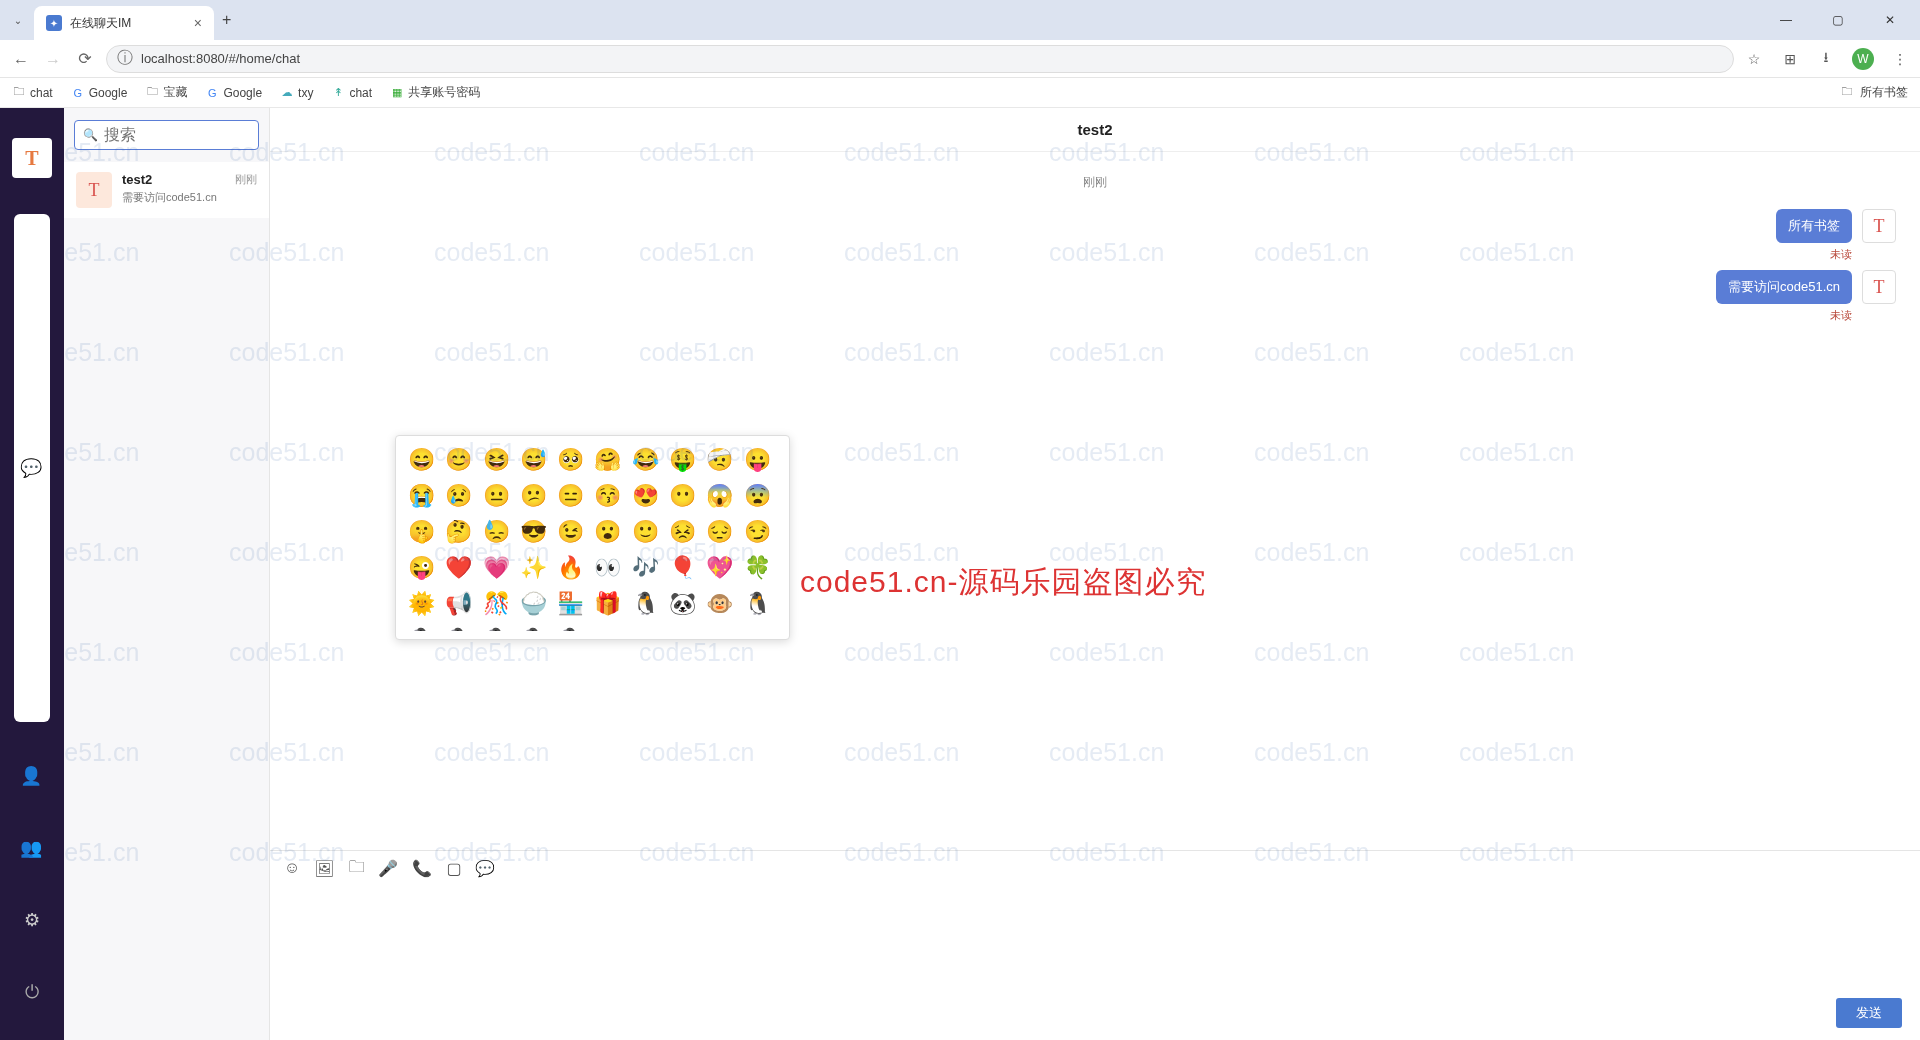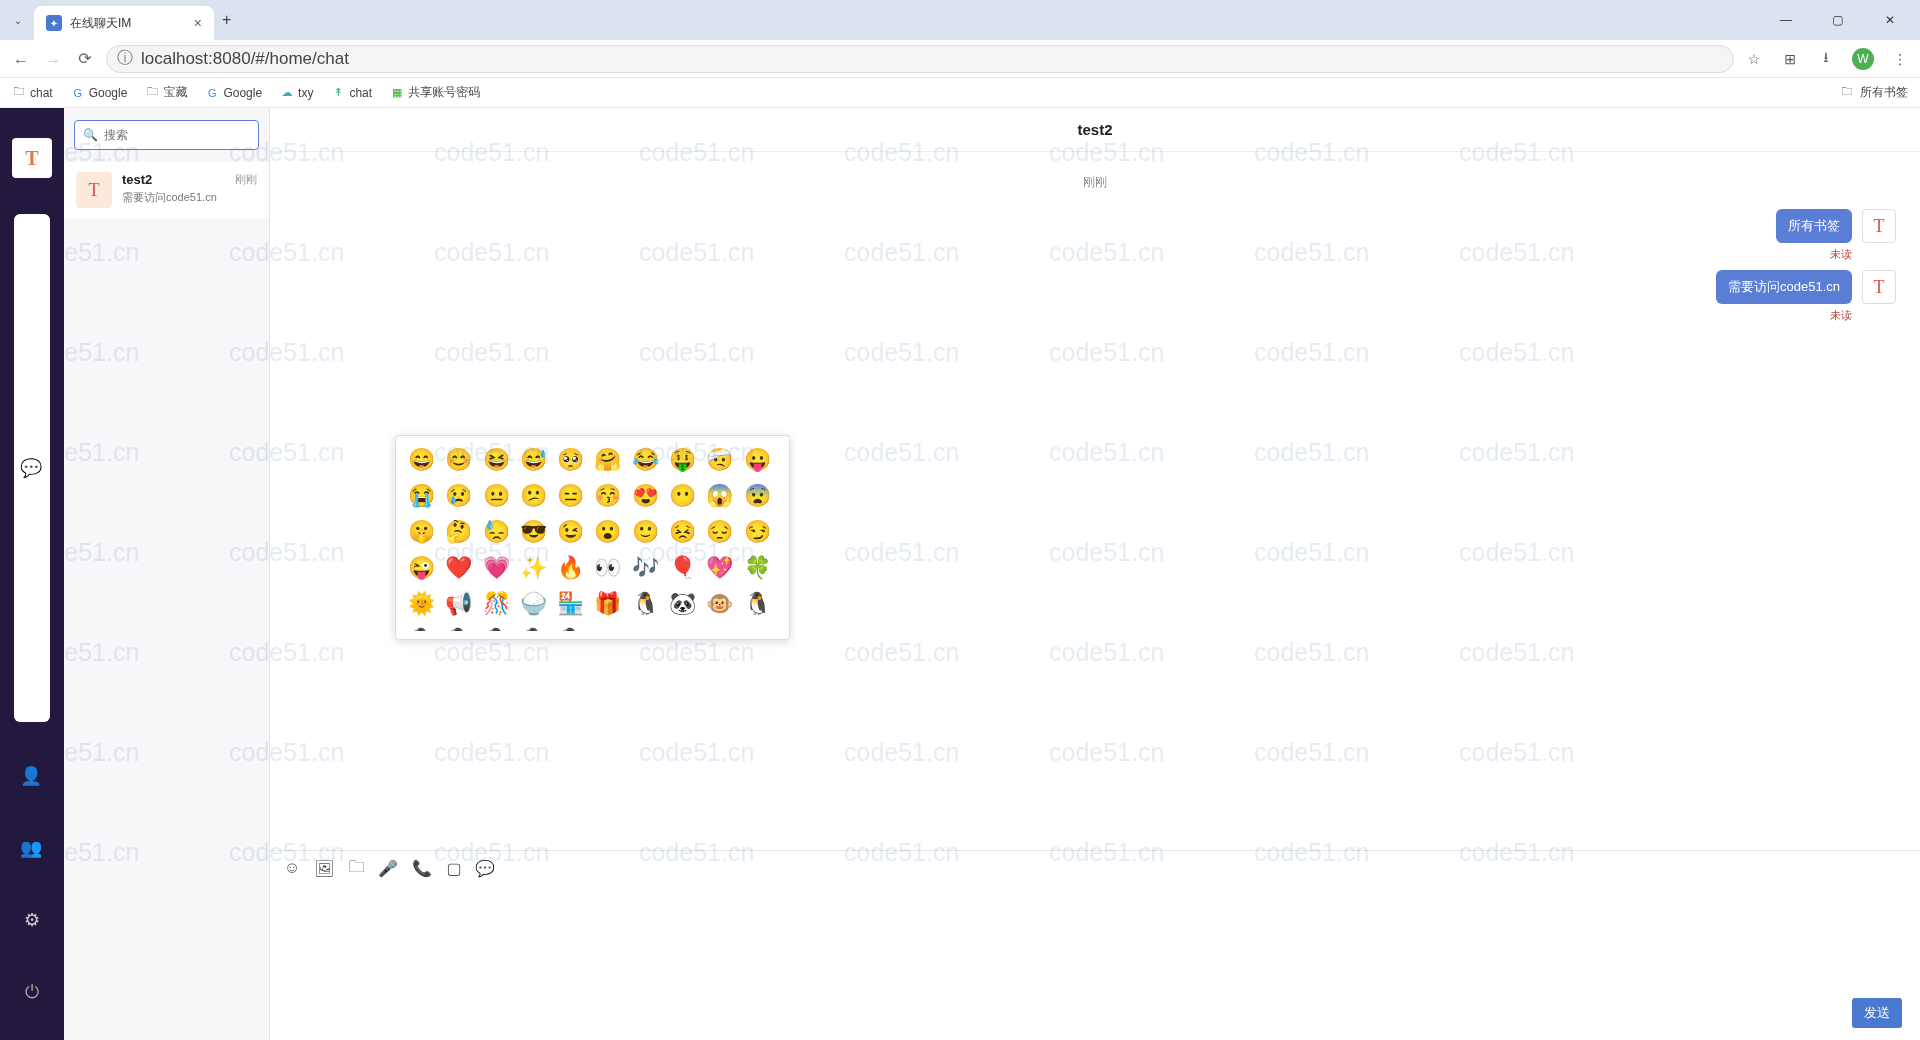--- a/index.html
+++ b/index.html
@@ -14,21 +14,21 @@
 .tab-title { font-size:12px; color:#333; flex:1; }
 .tab-close { font-size:14px; color:#666; cursor:pointer; }
 .new-tab { margin-left:8px; font-size:16px; color:#444; cursor:pointer; }
 .win-controls { margin-left:auto; display:flex; gap:24px; padding-right:8px; }
 .win-btn { width:28px; height:28px; display:flex; align-items:center; justify-content:center; color:#333; font-size:12px; }
 
 
 .addr-row { height:38px; background:#fff; display:flex; align-items:center; padding:0 10px; gap:10px; border-bottom:1px solid #e5e5e5; }
 .nav-btn { width:22px; font-size:16px; color:#666; text-align:center; }
 .url-field { flex:1; height:28px; border:1px solid #ddd; border-radius:14px; display:flex; align-items:center; padding:0 10px; gap:8px; background:#f3f4f6; }
-.url-text { font-size:17px; color:#444; }
+.url-text { font-size:13px; color:#444; }
 .addr-icons { display:flex; gap:16px; align-items:center; }
 .addr-icon { width:20px; height:20px; display:flex; align-items:center; justify-content:center; color:#555; font-size:14px; }
 .profile-dot { width:22px; height:22px; border-radius:50%; background:#4caf50; color:#fff; font-size:12px; display:flex; align-items:center; justify-content:center; }
 
 
 .bm-row { height:30px; background:#fff; display:flex; align-items:center; padding:0 12px; gap:18px; border-bottom:1px solid #e8e8e8; font-size:12px; color:#444; }
 .bm-item { display:flex; align-items:center; gap:4px; cursor:pointer; }
 .bm-ico { width:14px; height:14px; display:inline-flex; align-items:center; justify-content:center; font-size:11px; }
 .bm-right { margin-left:auto; display:flex; align-items:center; gap:6px; }
 
@@ -40,21 +40,21 @@
 .rail-item { width:36px; height:36px; display:flex; align-items:center; justify-content:center; color:#ccc; font-size:18px; border-radius:6px; cursor:pointer; }
 .rail-avatar { width:40px; height:40px; background:#fff; border-radius:4px; display:flex; align-items:center; justify-content:center; color:#e67940; font-weight:bold; font-size:20px; font-family:serif; }
 .rail-item.chat { color:#d88; }
 .rail-bottom { margin-top:auto; margin-bottom:30px; }
 .rail-power { color:#aaa; font-size:18px; }
 
 
 .convlist { width:206px; background:#f7f7f9; border-right:1px solid #e5e5e5; display:flex; flex-direction:column; }
 .search-wrap { padding:12px 10px; }
 .search-box { height:30px; border:1px solid #5a7dd6; border-radius:4px; display:flex; align-items:center; padding:0 8px; gap:6px; background:#fff; }
-.search-box input { border:none; outline:none; flex:1; font-size:12px; color:#0369a1; background:transparent; }
+.search-box input { border:none; outline:none; flex:1; font-size:16px; color:#0369a1; background:transparent; }
 .search-ico { color:#aaa; font-size:12px; }
 .conv-item { display:flex; padding:10px 12px; gap:10px; cursor:pointer; }
 .conv-item.active { background:#fff; }
 .conv-av { width:36px; height:36px; background:#fde8dc; border-radius:4px; display:flex; align-items:center; justify-content:center; color:#d9534f; font-family:serif; font-size:18px; }
 .conv-body { flex:1; min-width:0; }
 .conv-top { display:flex; justify-content:space-between; align-items:center; }
 .conv-name { font-size:13px; font-weight:600; color:#222; }
 .conv-time { font-size:11px; color:#999; }
 .conv-last { font-size:11px; color:#777; margin-top:3px; white-space:nowrap; overflow:hidden; text-overflow:ellipsis; }
 
@@ -78,21 +78,21 @@
 .emoji-grid::-webkit-scrollbar { width:8px; }
 .emoji-grid::-webkit-scrollbar-thumb { background:#ccc; border-radius:4px; }
 
 
 .input-area { height:190px; border-top:1px solid #e5e5e5; display:flex; flex-direction:column; }
 .tool-row { height:34px; display:flex; align-items:center; gap:14px; padding:0 14px; color:#555; }
 .tool-ico { font-size:16px; cursor:pointer; }
 .input-box { flex:1; padding:8px 14px; }
 .input-box textarea { width:100%; height:100%; border:none; outline:none; resize:none; font-size:13px; }
 .send-row { display:flex; justify-content:flex-end; padding:0 18px 12px; }
-.send-btn { background:#4a7ad0; color:#fff; border:none; padding:6px 12px; border-radius:3px; font-size:13px; cursor:pointer; }
+.send-btn { background:#4a7ad0; color:#fff; border:none; padding:6px 20px; border-radius:3px; font-size:13px; cursor:pointer; }
 
 
 .wm-layer { position:absolute; top:108px; left:64px; right:0; bottom:0; pointer-events:none; overflow:hidden; }
 .wm-layer span { position:absolute; color:#3a66a7; opacity:.13; font-size:25px; }
 </style>
 </head>
 <body>
 
 <div class="browser-top">
   <div class="tab-group">
@@ -206,20 +206,21 @@
       </div>
 
       <div class="msg-row right">
         <div class="msg-col">
           <div class="bubble">需要访问code51.cn</div>
           <div class="unread">未读</div>
         </div>
         <div class="msg-av">T</div>
       </div>
 
+      <div class="center-wm">code51.cn-源码乐园盗图必究</div>
 
       <div class="emoji-pop">
         <div class="emoji-grid" id="emoji-grid">
             <div class="emoji-cell">😄</div>
             <div class="emoji-cell">😊</div>
             <div class="emoji-cell">😆</div>
             <div class="emoji-cell">😅</div>
             <div class="emoji-cell">🥺</div>
             <div class="emoji-cell">🤗</div>
             <div class="emoji-cell">😂</div>

